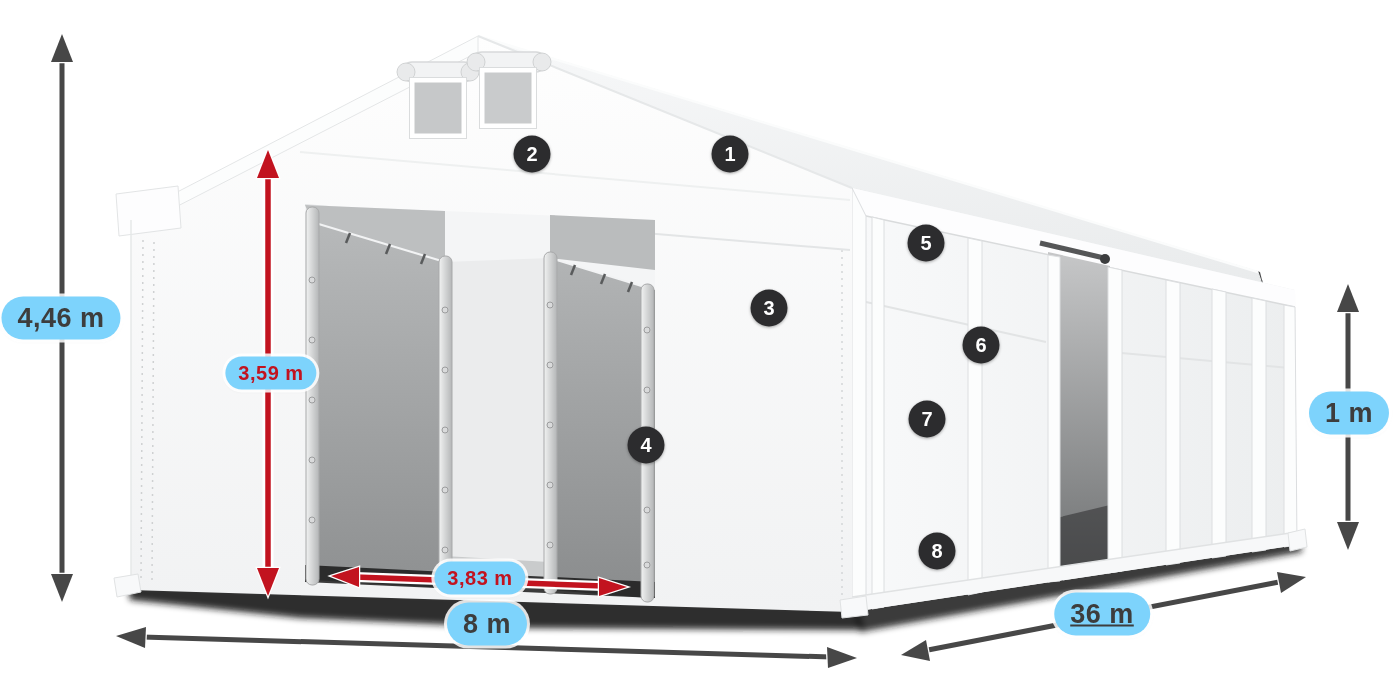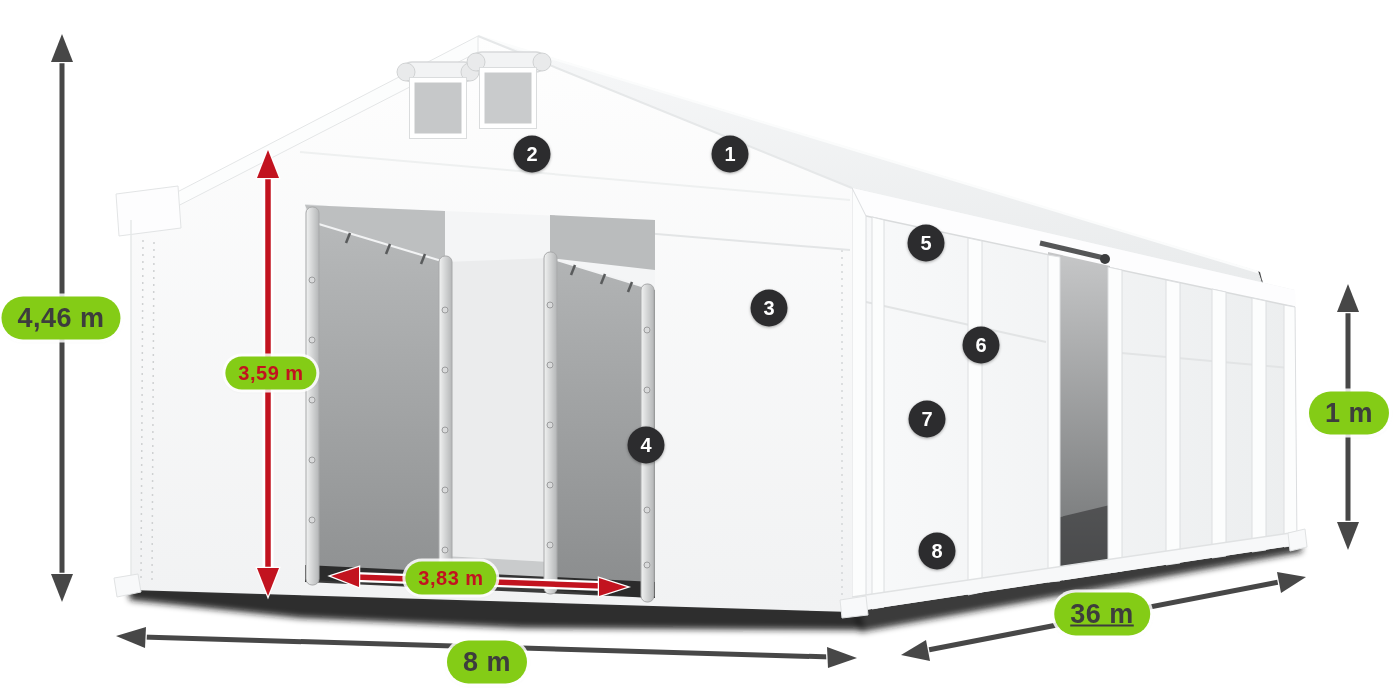--- a/index.html
+++ b/index.html
@@ -3,21 +3,21 @@
 <meta charset="utf-8">
 <style>
   html,body{margin:0;padding:0;background:#ffffff;}
   .stage{
     position:relative;width:1400px;height:700px;background:#ffffff;overflow:hidden;
     font-family:"Liberation Sans",sans-serif;
   }
   .stage svg{position:absolute;left:0;top:0;}
   .pill{
     position:absolute;transform:translate(-50%,-50%);
-    background:#84cc16;border-radius:22px;white-space:nowrap;
+    background:#7dd3fc;border-radius:22px;white-space:nowrap;
     font-weight:bold;letter-spacing:.5px;
     box-shadow:0 0 0 3px rgba(255,255,255,.85), 0 1px 4px rgba(0,0,0,.10);
     z-index:5;
   }
   .pill.dark{color:#3d3d3d;font-size:27px;padding:6px 16px;}
   .pill.red{color:#c2131f;font-size:20px;padding:5px 13px;}
   .badge{
     position:absolute;transform:translate(-50%,-50%);
     width:37px;height:37px;border-radius:50%;
     background:#2c2c2e;color:#ffffff;
@@ -230,22 +230,22 @@
   <g>
     <line x1="1348" y1="306" x2="1348" y2="528" stroke="#ffffff" stroke-width="10" stroke-linecap="round"></line>
     <line x1="1348" y1="306" x2="1348" y2="528" stroke="#474747" stroke-width="5"></line>
     <polygon points="1348,284 1337,312 1359,312" fill="#474747" stroke="#ffffff" stroke-width="2.5" paint-order="stroke"></polygon>
     <polygon points="1348,550 1337,522 1359,522" fill="#474747" stroke="#ffffff" stroke-width="2.5" paint-order="stroke"></polygon>
   </g>
 </svg>
 
 <div class="pill dark" style="left:61px;  top:318px;">4,46 m</div>
 <div class="pill red" style="left:271px; top:373px;">3,59 m</div>
-<div class="pill red" style="left:451px; top:578px;">3,83 m</div>
-<div class="pill dark" style="left:487px; top:662px;">8 m</div>
+<div class="pill red" style="left:480px; top:578px;">3,83 m</div>
+<div class="pill dark" style="left:487px; top:624px;">8 m</div>
 <div class="pill dark" style="left:1102px;top:614px;text-decoration:underline;">36 m</div>
 <div class="pill dark" style="left:1349px;top:413px;">1 m</div>
 
 <div class="badge" style="left:730px;top:154px;">1</div>
 <div class="badge" style="left:532px;top:154px;">2</div>
 <div class="badge" style="left:769px;top:308px;">3</div>
 <div class="badge" style="left:646px;top:445px;">4</div>
 <div class="badge" style="left:926px;top:243px;">5</div>
 <div class="badge" style="left:981px;top:345px;">6</div>
 <div class="badge" style="left:927px;top:419px;">7</div>

